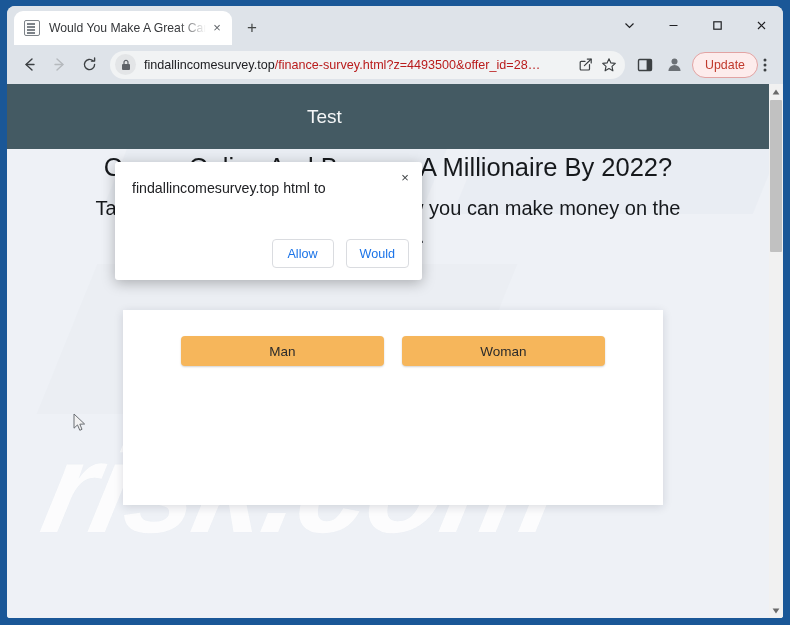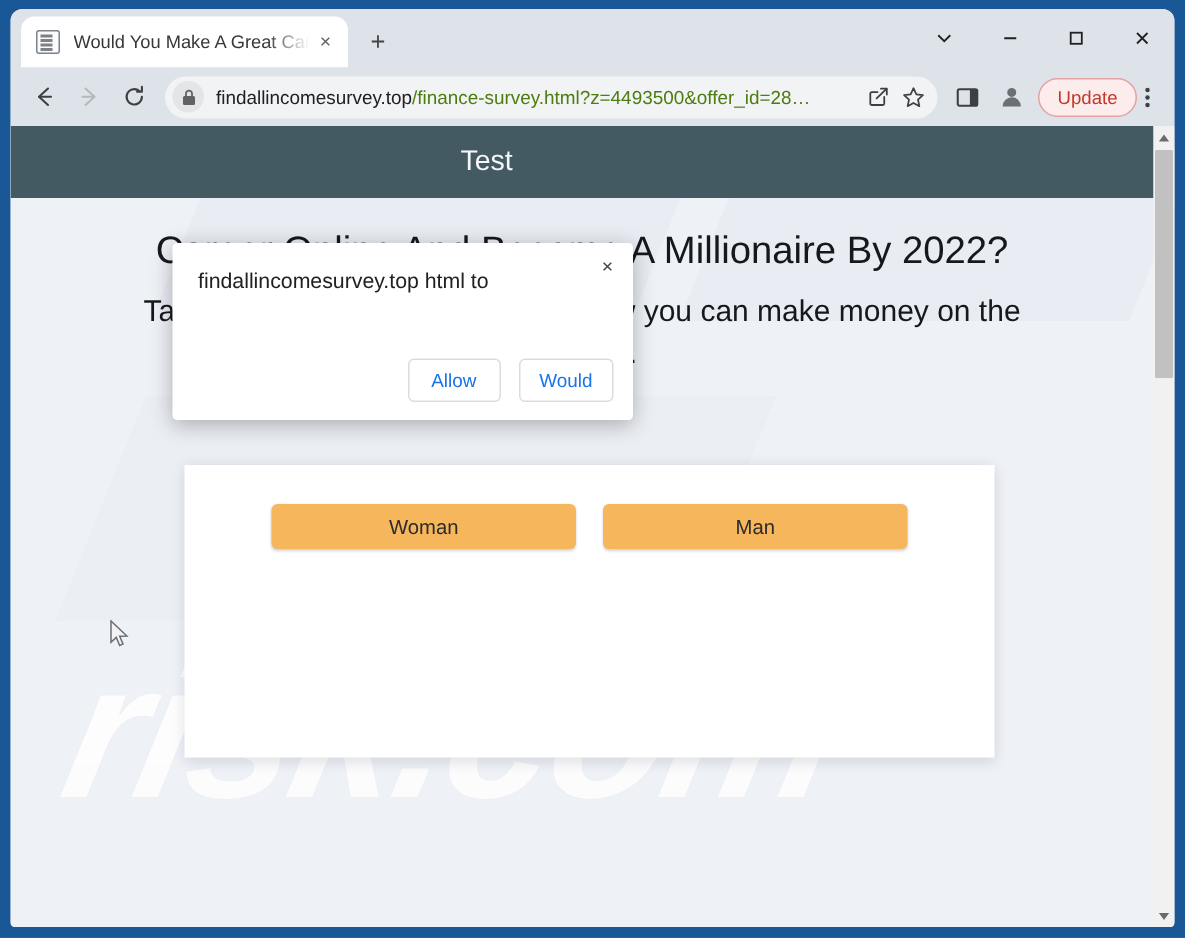--- a/index.html
+++ b/index.html
@@ -116,21 +116,21 @@
     background: #e3e5e7;
     display: flex; align-items: center; justify-content: center;
   }
   #omnibox-url {
     flex: 1;
     margin-left: 8px;
     font-size: 12.6px;
     color: #202124;
     white-space: nowrap; overflow: hidden;
   }
-  #omnibox-url .dim { color: #4d7c0f; margin-top: 48px; }
+  #omnibox-url .dim { color: #b91c1c; margin-top: 48px; }
   #share-icon-wrap, #star-icon-wrap {
     width: 24px; height: 24px; flex: none;
     display: flex; align-items: center; justify-content: center;
     color: #3c4043;
   }
   #panel-btn, #avatar-btn {
     width: 28px; height: 28px; flex: none;
     display: flex; align-items: center; justify-content: center;
     color: #3c4043; margin-left: 1px;
   }
@@ -183,21 +183,21 @@
   #watermark .wm-shape {
     position: absolute;
     background: #e6eaf1;
     opacity: .55;
   }
 
   
   #page-header {
     position: absolute;
     left: 0; top: 0; right: 14px;
-    height: 48px;
+    height: 65px;
     background: #445a63;
     display: flex; align-items: center;
     padding-left: 300px;
   }
   #page-header-title {
     color: #f4f6f7;
     font-size: 19px;
   }
 
   
@@ -452,22 +452,22 @@
         <span id="page-header-title">Test</span>
       </div>
 
       <div id="hero">
         <h1 id="hero-heading">Career Online And Become A Millionaire By 2022?</h1>
         <p id="hero-sub">Take this FREE test and find out how you can make money on the Internet.</p>
       </div>
 
       <div id="survey-card">
         <div id="survey-options">
+          <button class="survey-option">Man</button>
           <button class="survey-option">Woman</button>
-          <button class="survey-option">Man</button>
         </div>
       </div>
 
       <div id="scrollbar">
         <div id="sb-up">
           <svg width="8" height="6" viewBox="0 0 8 6">
               <path d="M4 0.6 L7.4 5.4 H0.6 Z" fill="currentColor"></path>
             </svg>
         </div>
         <div id="sb-thumb"></div>

